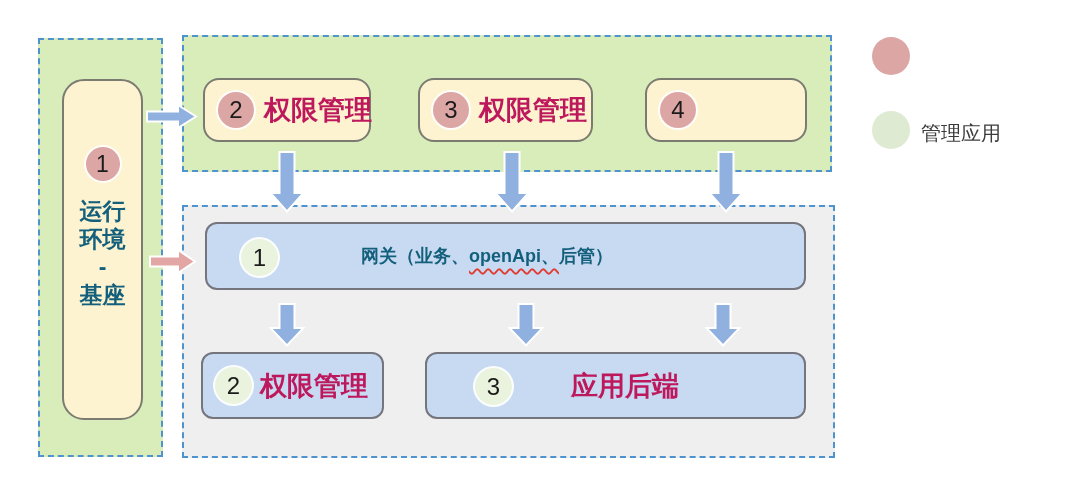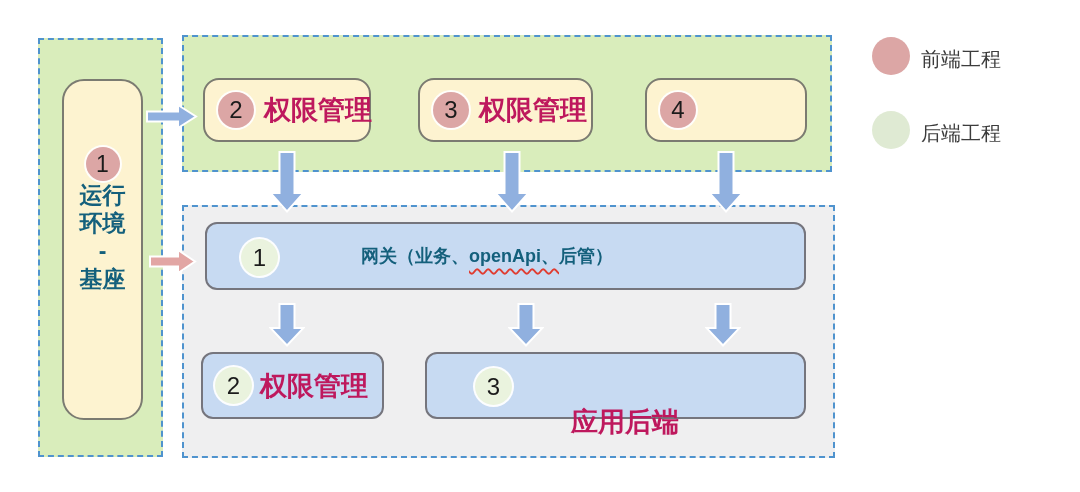--- a/index.html
+++ b/index.html
@@ -31,21 +31,21 @@
 
   .node-label { font-size:27px; font-weight:700; color:#be185d; white-space:nowrap; }
 
   
   .base-node {
     left:62px; top:79px; width:81px; height:341px;
     flex-direction:column; justify-content:flex-start; padding-top:66px;
     border-radius:22px;
   }
   .base-node .circle-pink { width:34px; height:34px; font-size:23px; }
-  .base-lines { margin-top:0; font-size:23px; font-weight:700; color:#14607c; text-align:center; line-height:28px; }
+  .base-lines { margin-top:16px; font-size:23px; font-weight:700; color:#14607c; text-align:center; line-height:28px; }
 
   
   .fnode { top:78px; height:64px; padding-left:13px; gap:10px; }
   .fnode-2 { left:203px; width:168px; }
   .fnode-3 { left:418px; width:175px; }
   .fnode-4 { left:645px; width:162px; }
 
   
   .gateway-node { left:205px; top:222px; width:601px; height:68px; }
   .gateway-node .circle-green { position:absolute; left:34px; top:15px; }
@@ -53,21 +53,21 @@
   .misspelled {
     text-decoration-line:underline; text-decoration-style:wavy;
     text-decoration-color:#e03c31; text-decoration-thickness:2px; text-underline-offset:6px;
   }
 
   
   .bnode { top:352px; height:67px; }
   .bnode-2 { left:201px; width:183px; padding-left:12px; gap:8px; }
   .bnode-3 { left:425px; width:381px; }
   .bnode-3 .circle-green { position:absolute; left:48px; top:14px; }
-  .bnode-3 .node-label   { position:absolute; left:144px; top:50%; transform:translateY(-50%);margin-top:36px; }
+  .bnode-3 .node-label   { position:absolute; left:144px; top:50%; transform:translateY(-50%); }
 
   
   .arrow { position:absolute; }
 
   
   .legend-swatch { position:absolute; width:38px; height:38px; border-radius:50%; }
   .legend-swatch-frontend { left:872px; top:37px;  background:#dca6a5; }
   .legend-swatch-backend  { left:872px; top:111px; background:#dfead3; }
   .legend-label { position:absolute; font-size:20px; color:#3c3c3c; white-space:nowrap; }
   .legend-label-frontend { left:921px; top:46px; }
@@ -141,17 +141,16 @@
     <polygon points="10.5,1 25.5,1 25.5,25 34.5,25 18,42.5 1.5,25 10.5,25" fill="#90b0df" stroke="#ffffff" stroke-width="2"></polygon>
   </svg>
   <svg class="arrow" style="left:508px; top:303px;" width="36" height="44" viewBox="0 0 36 44">
     <polygon points="10.5,1 25.5,1 25.5,25 34.5,25 18,42.5 1.5,25 10.5,25" fill="#90b0df" stroke="#ffffff" stroke-width="2"></polygon>
   </svg>
   <svg class="arrow" style="left:705px; top:303px;" width="36" height="44" viewBox="0 0 36 44">
     <polygon points="10.5,1 25.5,1 25.5,25 34.5,25 18,42.5 1.5,25 10.5,25" fill="#90b0df" stroke="#ffffff" stroke-width="2"></polygon>
   </svg>
 
   <span class="legend-swatch legend-swatch-frontend"></span>
-  <span class="legend-label legend-label-frontend">前端工程</span>
   <span class="legend-swatch legend-swatch-backend"></span>
-  <span class="legend-label legend-label-backend">后端工程</span>
+  <span class="legend-label legend-label-backend">管理应用</span>
 
 </div>
 
 </body></html>

